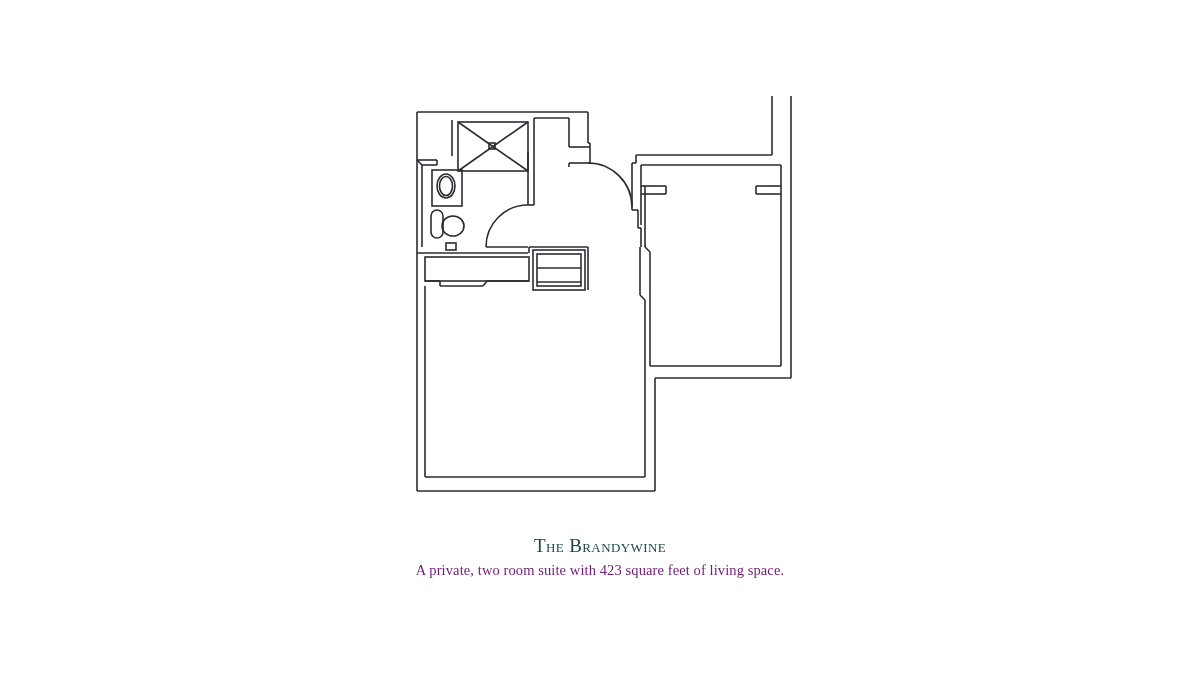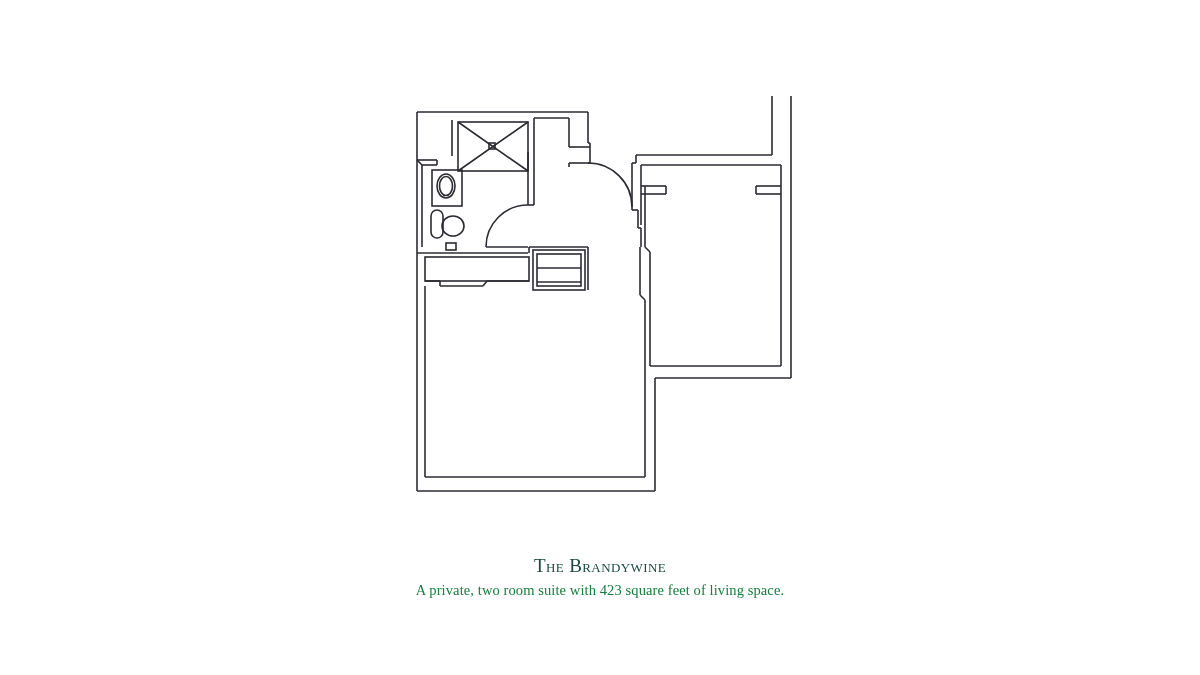--- a/index.html
+++ b/index.html
@@ -25,39 +25,39 @@
     position: absolute;
     left: 0;
     top: 0;
     width: 1200px;
     height: 675px;
     display: block;
   }
   .caption-block {
     position: absolute;
     left: 0;
-    top: 554px;
+    top: 534px;
     width: 1200px;
     text-align: center;
   }
   .plan-title {
     font-family: "Liberation Serif", "DejaVu Serif", serif;
     font-size: 19px;
     line-height: 24px;
     font-variant: small-caps;
     letter-spacing: 0.4px;
     color: #1b4a42;
     margin: 0;
     font-weight: normal;
   }
   .plan-subtitle {
     font-family: "Liberation Serif", "DejaVu Serif", serif;
     font-size: 14.5px;
     line-height: 19px;
-    color: #15803d;
+    color: #701a75;
     margin: 3px 0 16px 0;
     letter-spacing: 0.1px;
   }
 </style>
 </head>
 <body>
 
 <div id="page">
 
   <svg id="plan-svg" viewBox="0 0 1200 675" xmlns="http://www.w3.org/2000/svg">

